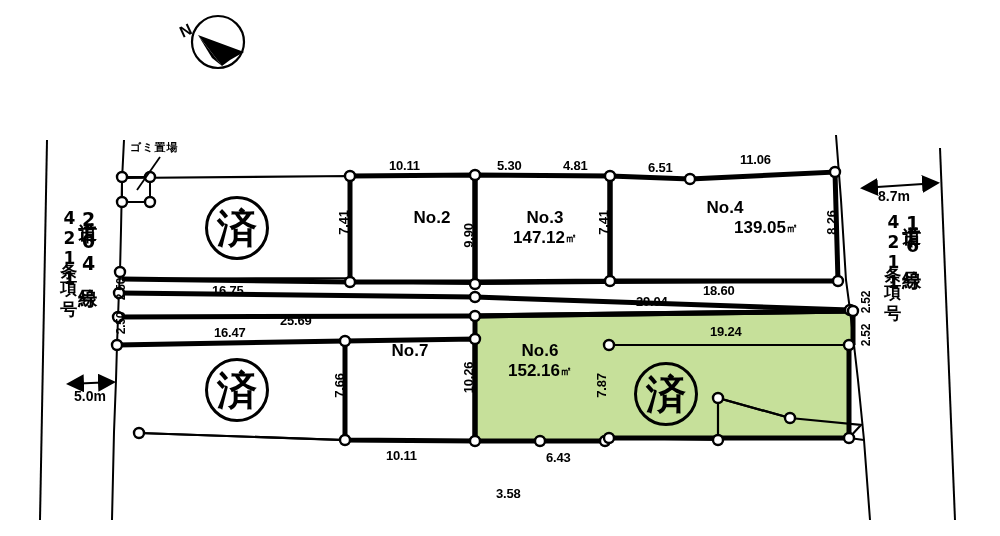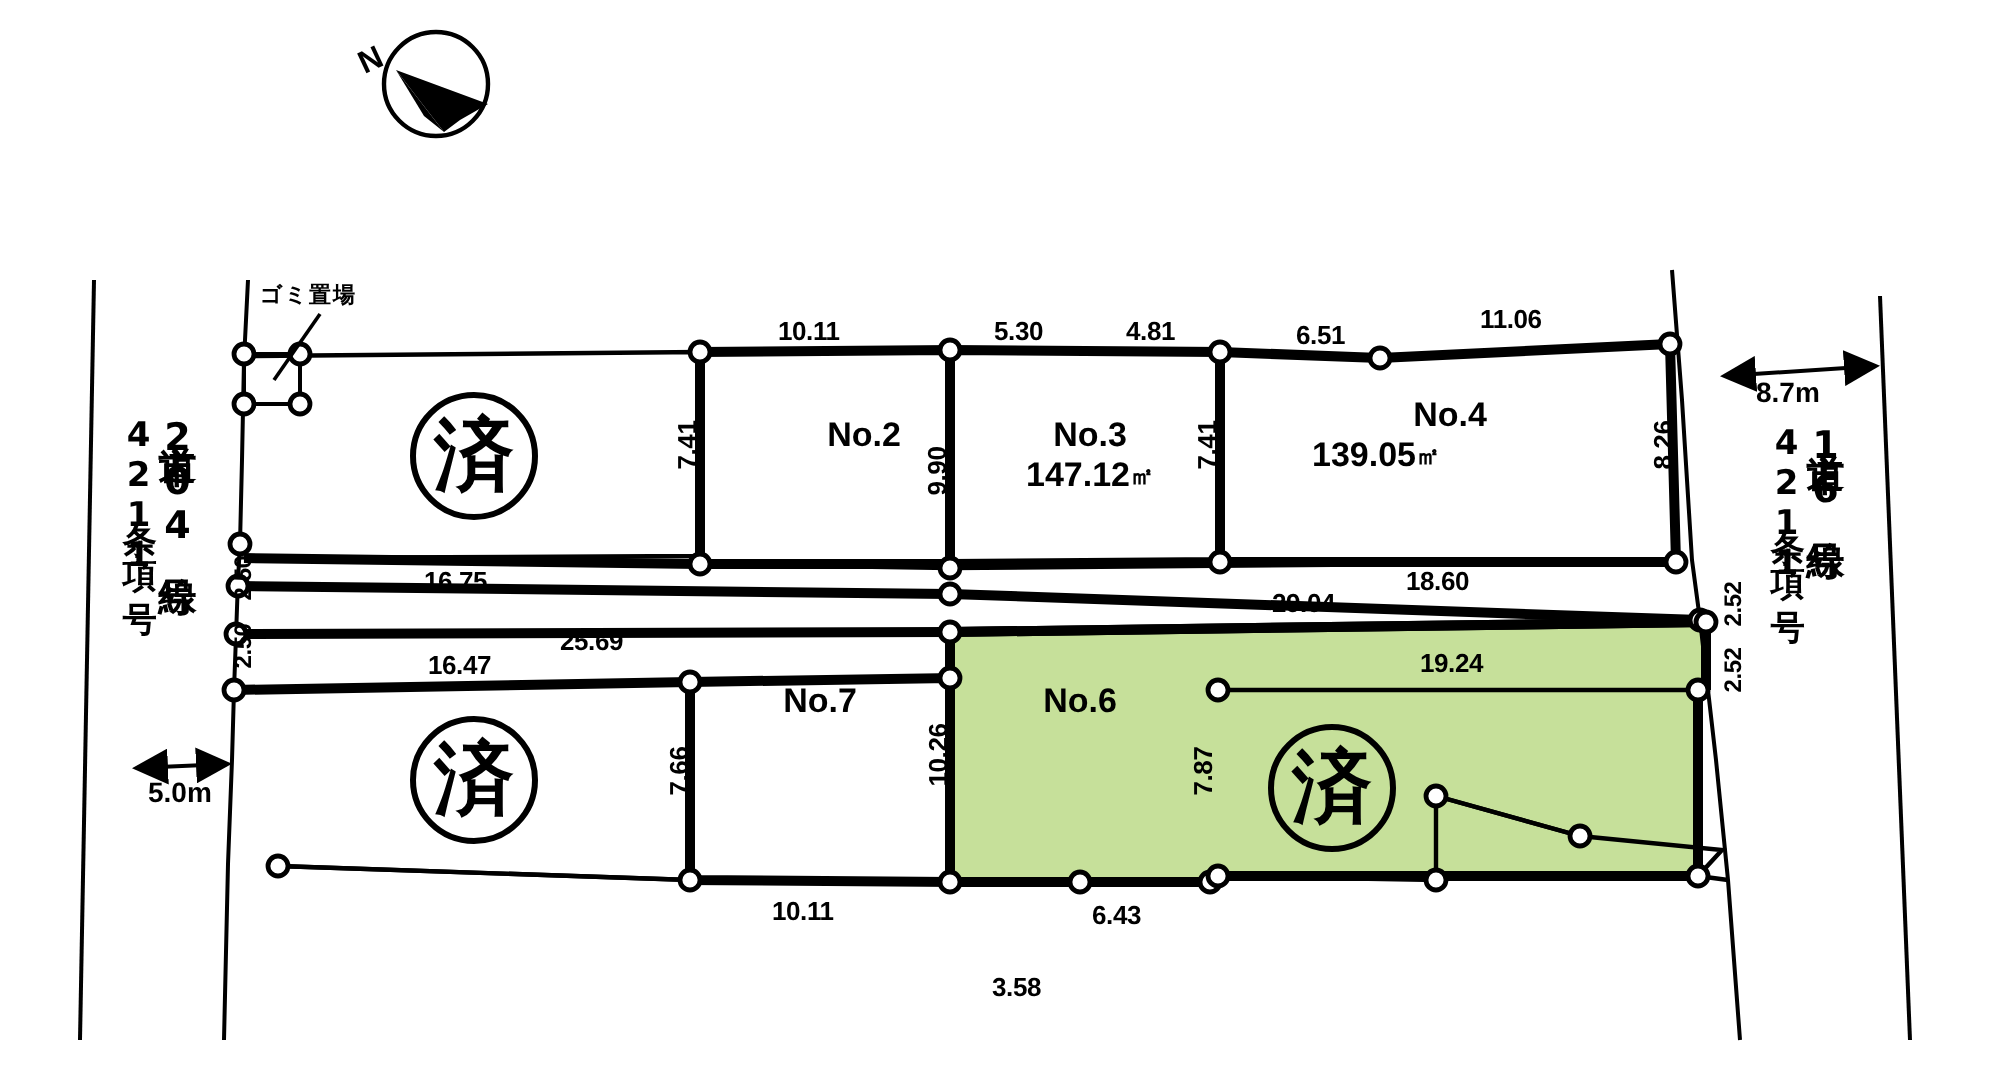--- a/index.html
+++ b/index.html
@@ -286,25 +286,26 @@
   <div class="sold-stamp" style="left:205px; top:196px;">済</div>
   <div class="sold-stamp" style="left:205px; top:358px;">済</div>
   <div class="sold-stamp" style="left:634px; top:362px;">済</div>
 
   <div class="lot-name" style="left:390px; top:208px; width:84px;">No.2</div>
 
   <div class="lot-name" style="left:503px; top:208px; width:84px;">No.3</div>
   <div class="lot-area" style="left:483px; top:228px; width:124px;text-align:center;"><span>147.12</span><span class="unit">㎡</span></div>
 
   <div class="lot-name" style="left:683px; top:198px; width:84px;">No.4</div>
-  <div class="lot-area" style="left:626px; top:218px; width:124px;"><span>139.05</span><span class="unit">㎡</span></div>
+  <div class="lot-area" style="left:674px; top:218px; width:124px;text-align:right;"><span>139.05</span><span class="unit">㎡</span></div>
 
   <div class="lot-name" style="left:368px; top:341px; width:84px;">No.7</div>
 
   <div class="lot-name" style="left:498px; top:341px; width:84px;">No.6</div>
+  <div class="lot-area" style="left:478px; top:361px; width:124px;"><span>152.16</span><span class="unit">㎡</span></div>
 
   <div class="dim-label" style="left:389px; top:158px;">10.11</div>
   <div class="dim-label" style="left:497px; top:158px;text-align:right;">5.30</div>
   <div class="dim-label" style="left:563px; top:158px;">4.81</div>
   <div class="dim-label" style="left:636px; top:160px;margin-left:12px;">6.51</div>
   <div class="dim-label" style="left:740px; top:152px;">11.06</div>
 
   <div class="dim-label dim-vert" style="left:331px; top:215px; transform:rotate(-90deg);">7.41</div>
   <div class="dim-label dim-vert" style="left:456px; top:228px; transform:rotate(-90deg);">9.90</div>
   <div class="dim-label dim-vert" style="left:591px; top:215px; transform:rotate(-90deg);">7.41</div>

